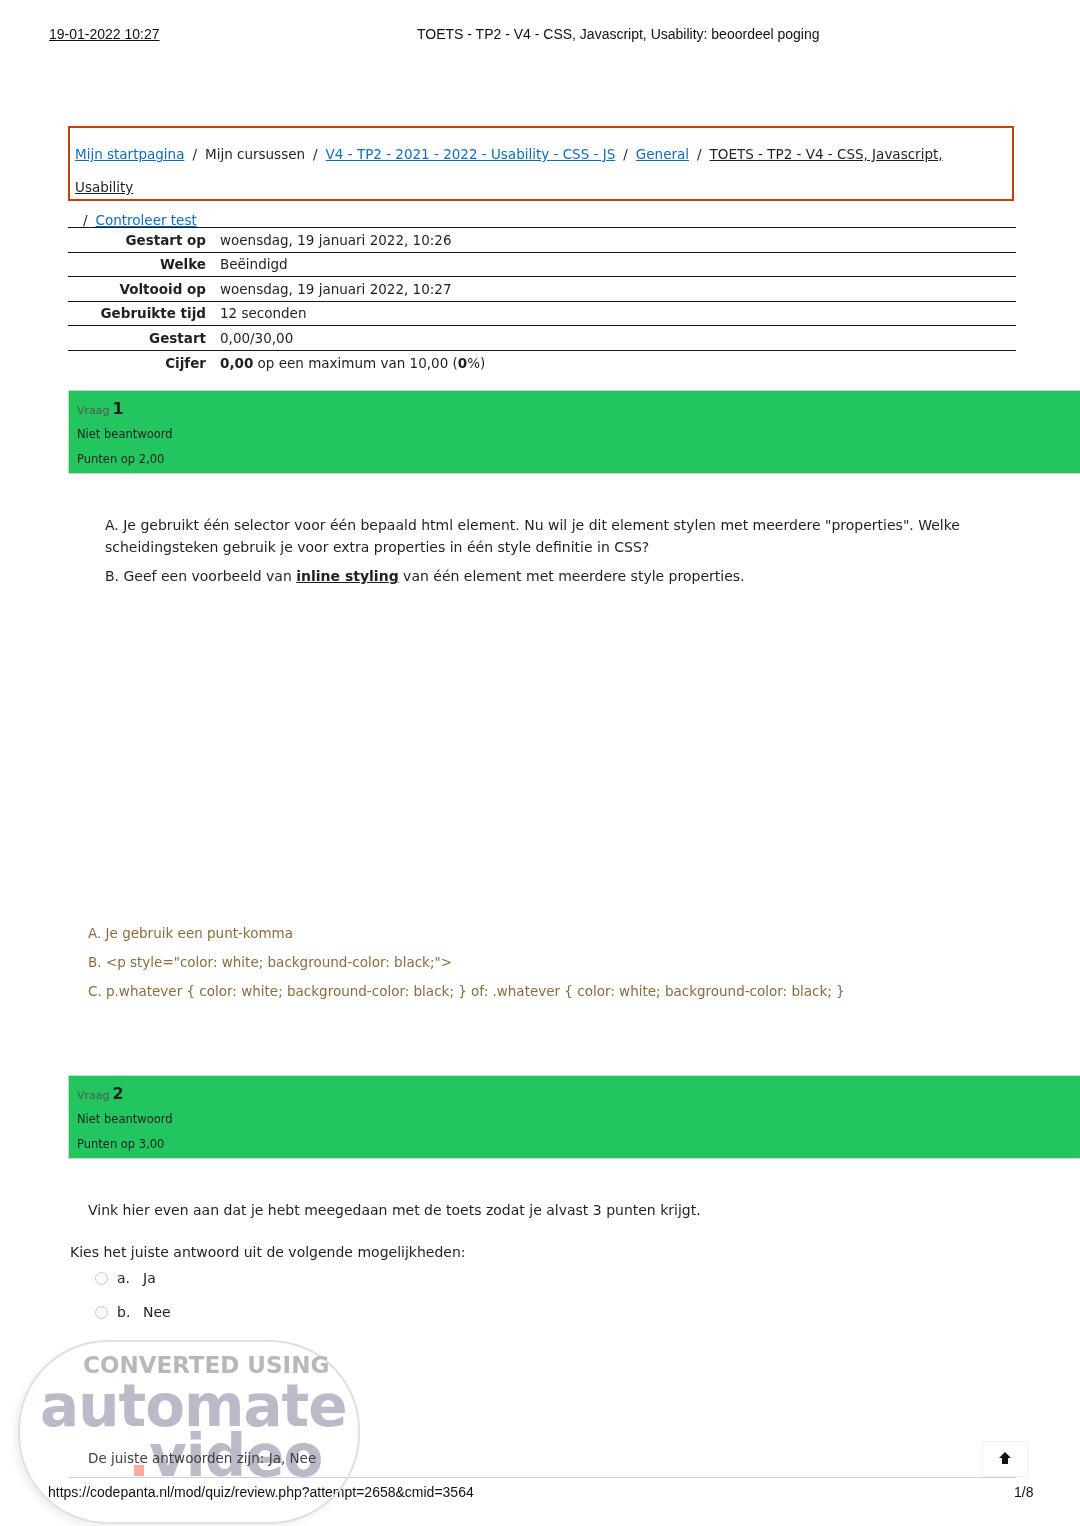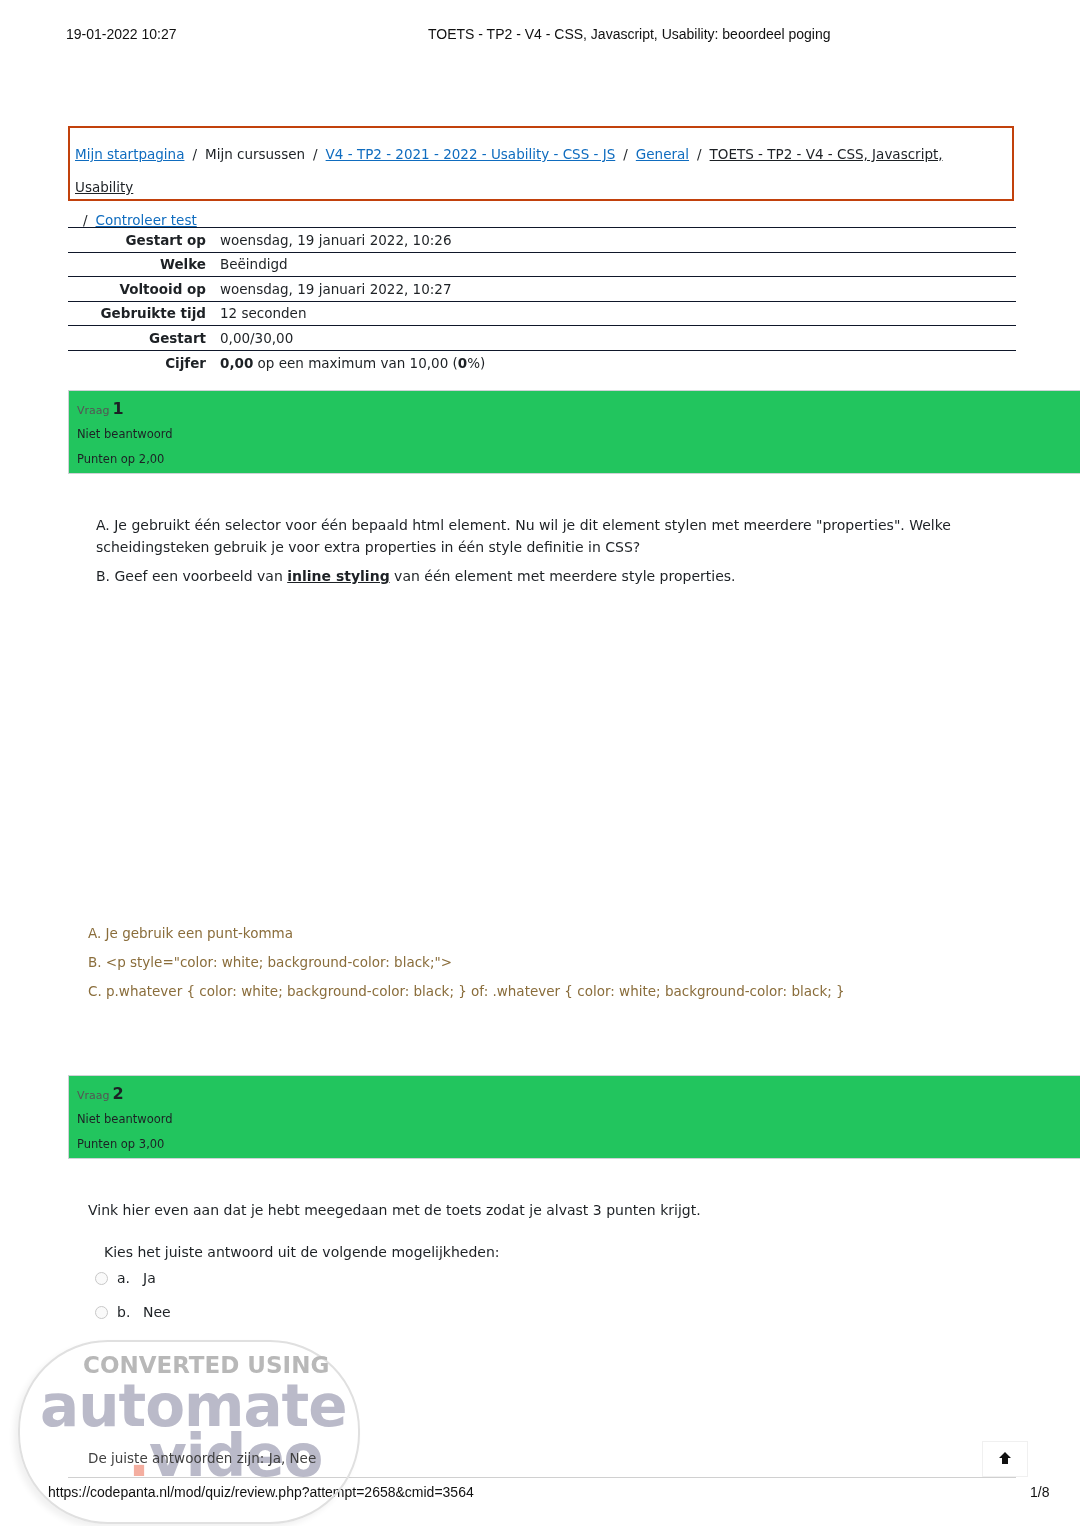--- a/index.html
+++ b/index.html
@@ -1,21 +1,21 @@
 <!DOCTYPE html>
 <html><head>
 <meta charset="utf-8">
 <style>
   html, body { margin: 0; padding: 0; background: #ffffff; }
   body { width: 1080px; height: 1526px; position: relative; overflow: hidden;
          font-family: "DejaVu Sans", sans-serif; color: #1d2125; }
   .print-header { position: absolute; top: 26px; left: 0; width: 1080px; height: 20px;
                   font-family: "Liberation Sans", sans-serif; font-size: 14px; color: #111; }
-  .print-header .date { position: absolute; left: 66px; top: 0; }
-  .print-header .title { position: absolute; left: 428px; top: 0; }
+  .print-header .date { position: absolute; left: 49px; top: 0; text-decoration: underline; }
+  .print-header .title { position: absolute; left: 417px; top: 0; }
 
   .breadcrumb-box { position: absolute; left: 68px; top: 126px; width: 946px; height: 75px;
                     border: 2px solid #c2410c; box-sizing: border-box; }
   .breadcrumb { position: absolute; left: 5px; top: 10px; width: 930px; font-size: 13.5px;
                 line-height: 33px; color: #1d2125; font-family: "DejaVu Sans", sans-serif; }
   .breadcrumb a { color: #0f6cbf; text-decoration: underline; }
   .breadcrumb a.current { color: #1d2125; }
   .breadcrumb .sep { margin: 0 8px; color: #1d2125; }
 
   table.summary { position: absolute; left: 68px; top: 227px; width: 948px; border-collapse: collapse;
@@ -26,27 +26,27 @@
   table.summary td { text-align: left; padding: 0 7px; color: #1d2125; }
 
   .qinfo { position: absolute; left: 68px; width: 1076px; height: 84px; border: 1px solid #cfd2d6;
            box-sizing: border-box; background: #22c55e; }
   .qinfo .qno { position: absolute; left: 8px; top: 8px; font-size: 11px; color: #555; }
   .qinfo .qno b { font-size: 16px; color: #1d2125; margin-left: 3px; }
   .qinfo .state { position: absolute; left: 8px; top: 36px; font-size: 11.5px; color: #1d2125; }
   .qinfo .grade { position: absolute; left: 8px; top: 61px; font-size: 11.5px; color: #1d2125; }
 
   .qtext { position: absolute; left: 88px; width: 920px; font-size: 14px; line-height: 22px; color: #1d2125; }
-  .qtext p { margin: 0 0 7px 8px; }
+  .qtext p { margin: 0 0 7px 17px; }
   .qtext b.u { text-decoration: underline; }
 
   .feedback { position: absolute; left: 88px; width: 920px; font-size: 13.5px; color: #8a6d3b; }
   .feedback p { margin: 0; height: 29px; line-height: 20px; }
 
-  .prompt { position: absolute; left: 104px; font-size: 14px; color: #1d2125; text-align: right; }
+  .prompt { position: absolute; left: 70px; font-size: 14px; color: #1d2125; text-align: right; }
   .option { position: absolute; left: 95px; font-size: 14px; color: #1d2125; display: flex; align-items: center; }
   .option .radio { width: 11px; height: 11px; border: 1px solid #c8c8c8; border-radius: 50%; margin-right: 9px; background: #fafafa; }
   .option .lbl { width: 26px; }
 
   .rightans { position: absolute; left: 88px; top: 1450px; font-size: 13.5px; color: #404040; z-index: 3; }
 
   .watermark { position: absolute; left: 18px; top: 1340px; width: 338px; height: 180px;
                border: 2px solid #e0e0e0; border-radius: 90px; z-index: 2; pointer-events: none;
                box-shadow: -4px 4px 6px rgba(0,0,0,0.06); }
   .wm-converted { position: absolute; left: 83px; top: 1352px; font-size: 23px; font-weight: bold;
@@ -57,21 +57,21 @@
               color: rgba(140,140,165,0.6); z-index: 1; font-family: "DejaVu Sans", sans-serif; letter-spacing: -1px; }
   .wm-video .dot { color: rgba(240,140,120,0.7); }
 
   .back-top { position: absolute; left: 982px; top: 1441px; width: 46px; height: 36px;
               border: 1px solid #f0f0f0; box-sizing: border-box; display: flex; align-items: center;
               justify-content: center; font-size: 16px; font-weight: bold; color: #111; }
   .footer-line { position: absolute; left: 68px; top: 1477px; width: 948px; height: 1px; background: #d0d0d0; }
   .print-footer { position: absolute; top: 1484px; left: 0; width: 1080px; font-family: "Liberation Sans", sans-serif;
                   font-size: 14px; color: #111; }
   .print-footer .url { position: absolute; left: 48px; }
-  .print-footer .page { position: absolute; left: 1014px; margin-left: 16px; }
+  .print-footer .page { position: absolute; left: 1014px; }
 </style>
 </head>
 <body>
 
 <div class="print-header">
   <span class="date">19-01-2022 10:27</span>
   <span class="title">TOETS - TP2 - V4 - CSS, Javascript, Usability: beoordeel poging</span>
 </div>
 
 <div class="breadcrumb-box">

